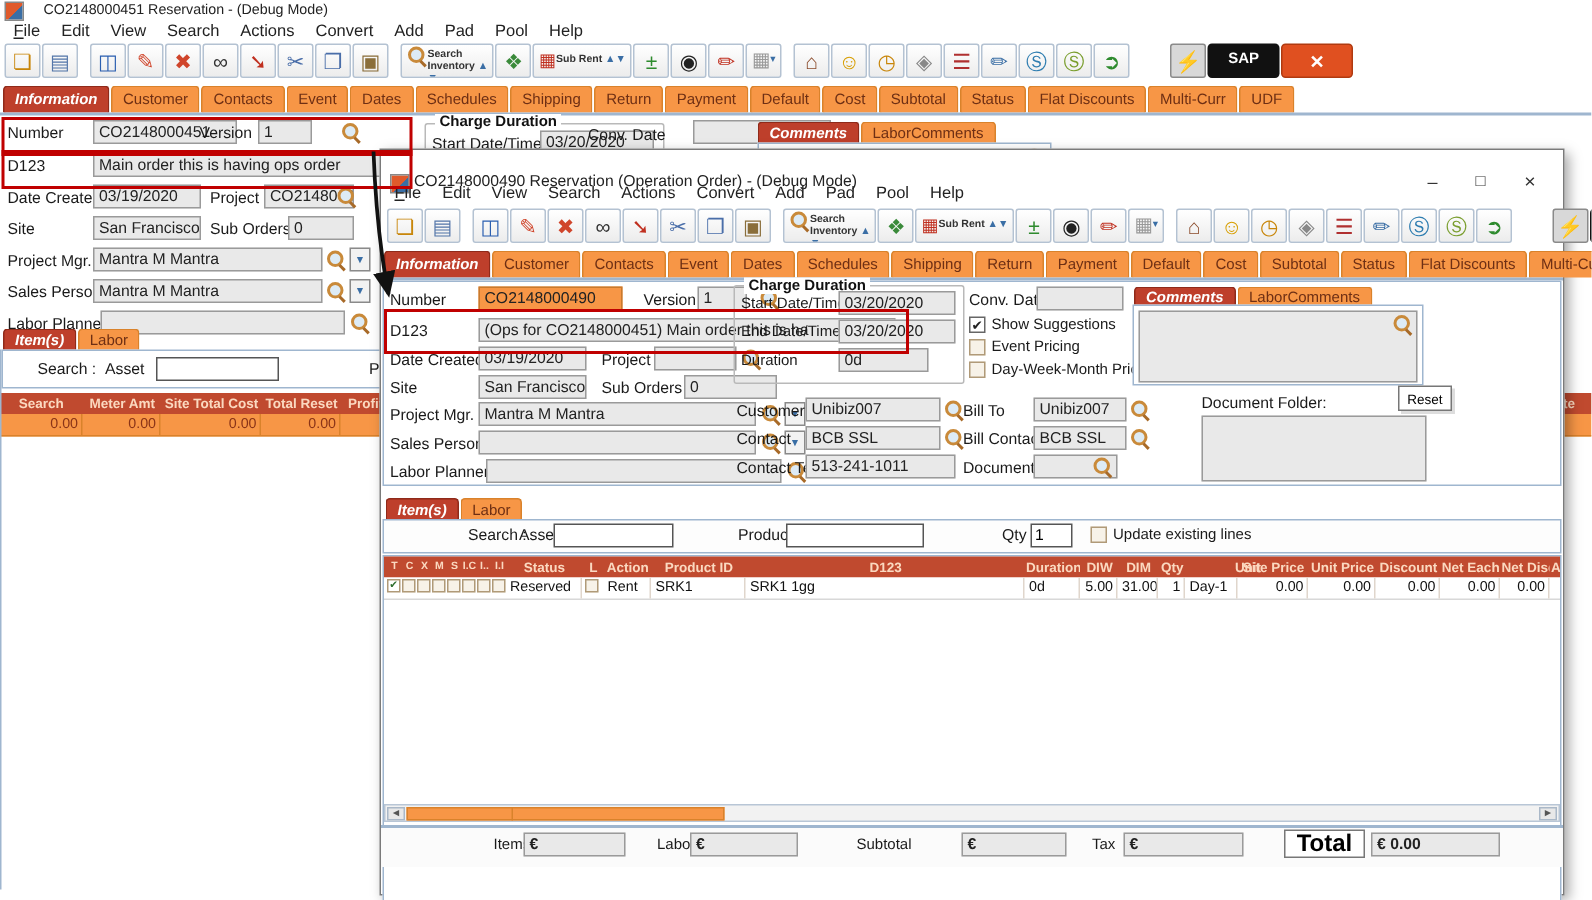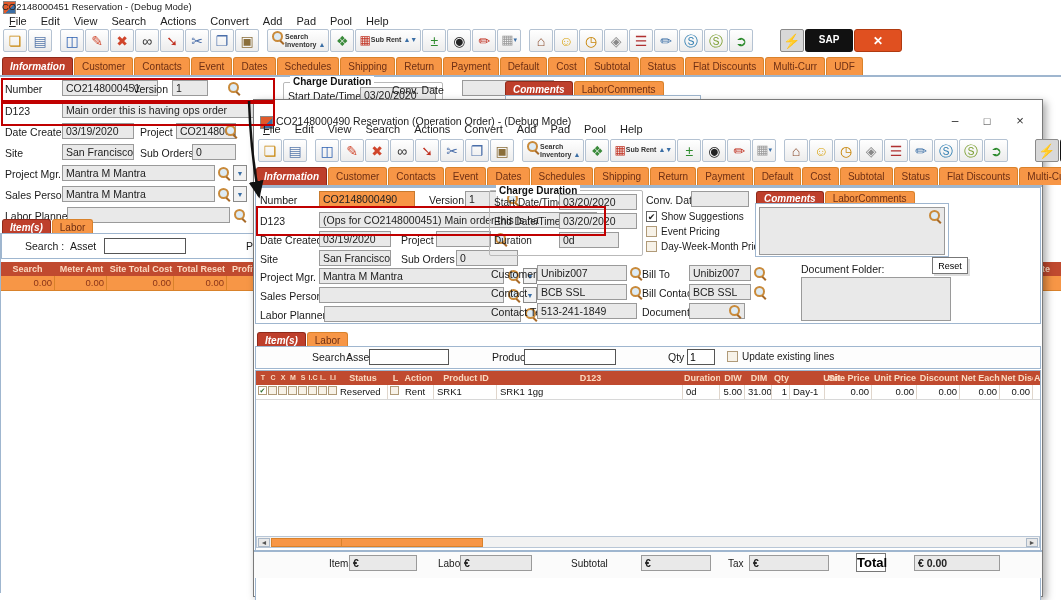--- a/index.html
+++ b/index.html
@@ -49,21 +49,21 @@
   .sthumb{position:absolute;top:1px;height:9px;background:#f79646;border:1px solid #d9822b;box-sizing:border-box}
   .totallbl{position:absolute;font-size:10px;color:#1a1a1a;white-space:nowrap}
 </style>
 </head>
 <body>
 
 <div class="abs" id="mainwin" style="left:0;top:0;width:1061px;height:600px">
 
   <div class="abs titlebar" style="left:0;top:0;width:1061px;height:13px">
     <span class="appicon abs" style="left:3px;top:1px"></span>
-    <span class="abs nowrap" style="left:2px;top:0">CO2148000451 Reservation - (Debug Mode)</span>
+    <span class="abs nowrap" style="left:29px;top:0">CO2148000451 Reservation - (Debug Mode)</span>
   </div>
 
   <div class="abs menubar" style="left:2px;top:14px;width:800px;height:15px"><span class="menuitem"><u>F</u>ile</span><span class="menuitem">Edit</span><span class="menuitem">View</span><span class="menuitem">Search</span><span class="menuitem">Actions</span><span class="menuitem">Convert</span><span class="menuitem">Add</span><span class="menuitem">Pad</span><span class="menuitem">Pool</span><span class="menuitem">Help</span></div>
 
   <div class="abs toolbar" style="left:3px;top:29px;width:1055px;height:26px"><span class="tbtn" style="color: rgb(200, 134, 10);">❏</span><span class="tbtn" style="color: rgb(85, 119, 170);">▤</span><span class="tbsep"></span><span class="tbtn" style="color: rgb(43, 95, 176);">◫</span><span class="tbtn" style="color: rgb(208, 69, 43);">✎</span><span class="tbtn" style="color: rgb(208, 69, 43);">✖</span><span class="tbtn" style="color: rgb(51, 51, 51);">∞</span><span class="tbtn" style="color: rgb(192, 48, 32);">➘</span><span class="tbtn" style="color: rgb(74, 110, 169);">✂</span><span class="tbtn" style="color: rgb(74, 110, 169);">❐</span><span class="tbtn" style="color: rgb(138, 110, 58);">▣</span><span class="tbsep"></span><span class="tbtn wide"><span class="mag" style="position: relative; display: inline-block;"></span><span style="display: inline-block; vertical-align: top; font-weight: bold; color: rgb(51, 51, 51); padding-top: 3px;">Search<br>Inventory <span style="color:#3a6ea5">▲<br>▼</span></span></span><span class="tbtn" style="color: rgb(58, 138, 58);">❖</span><span class="tbtn wide"><span style="font-size:12px;line-height:20px;color:#c03020;vertical-align:top">▦</span><span style="display:inline-block;vertical-align:top;font-weight:bold;color:#333;padding-top:6px">Sub Rent <span style="color:#3a6ea5">▲▼</span></span></span><span class="tbtn" style="color: rgb(46, 139, 46);">±</span><span class="tbtn" style="color: rgb(34, 34, 34);">◉</span><span class="tbtn" style="color: rgb(192, 48, 32);">✏</span><span class="tbtn wide" style="color: rgb(153, 153, 153); line-height: 20px; font-size: 13px;">▦<span style="font-size: 7px; color: rgb(58, 110, 165); vertical-align: top;">▾</span></span><span class="tbsep"></span><span class="tbtn" style="color: rgb(138, 74, 42);">⌂</span><span class="tbtn" style="color: rgb(215, 158, 0);">☺</span><span class="tbtn" style="color: rgb(200, 134, 10);">◷</span><span class="tbtn" style="color: rgb(136, 136, 136);">◈</span><span class="tbtn" style="color: rgb(176, 48, 48);">☰</span><span class="tbtn" style="color: rgb(58, 110, 165);">✏</span><span class="tbtn" style="color: rgb(46, 125, 176);">Ⓢ</span><span class="tbtn" style="color: rgb(122, 158, 46);">Ⓢ</span><span class="tbtn" style="color: rgb(46, 139, 46);">➲</span><span class="tbsep" style="width: 26px;"></span><span class="tbtn pressed" style="color: rgb(200, 160, 0);">⚡</span><span class="badge" style="background: rgb(17, 17, 17); color: rgb(255, 255, 255); font-size: 10px; line-height: 22px;">SAP</span><span class="badge" style="background: rgb(224, 80, 32); color: rgb(255, 255, 255); font-size: 12px; line-height: 22px; border: 1px solid rgb(176, 58, 16);">✕</span></div>
 
   <div class="abs tabrow" style="left:2px;top:57px;width:1057px;height:18px"><span class="tab active">Information</span><span class="tab">Customer</span><span class="tab">Contacts</span><span class="tab">Event</span><span class="tab">Dates</span><span class="tab">Schedules</span><span class="tab">Shipping</span><span class="tab">Return</span><span class="tab">Payment</span><span class="tab">Default</span><span class="tab">Cost</span><span class="tab">Subtotal</span><span class="tab">Status</span><span class="tab">Flat Discounts</span><span class="tab">Multi-Curr</span><span class="tab">UDF</span></div>
   <div class="abs tabrow-line" style="left:0;top:75px;width:1061px;height:0"></div>
 
   <span class="lbl" style="left:5px;top:83px">Number</span>
@@ -222,21 +222,21 @@
       </div>
     </div>
 
   <span class="lbl" style="left:237px;top:168px">Customer</span>
   <div class="fld" style="left:283px;top:165px;width:90px">Unibiz007</div>
   <span class="mag" style="left:375px;top:166px"></span>
   <span class="lbl" style="left:237px;top:187px">Contact</span>
   <div class="fld" style="left:283px;top:184px;width:90px">BCB SSL</div>
   <span class="mag" style="left:375px;top:185px"></span>
   <span class="lbl" style="left:237px;top:206px">Contact Tel #</span>
-  <div class="fld" style="left:283px;top:203px;width:100px">513-241-1849</div>
+  <div class="fld" style="left:283px;top:203px;width:100px">513-241-1011</div>
 
   <span class="lbl" style="left:388px;top:168px">Bill To</span>
   <div class="fld" style="left:435px;top:165px;width:62px">Unibiz007</div>
   <span class="mag" style="left:499px;top:166px"></span>
   <span class="lbl" style="left:388px;top:187px">Bill Contact</span>
   <div class="fld" style="left:435px;top:184px;width:62px">BCB SSL</div>
   <span class="mag" style="left:499px;top:185px"></span>
   <span class="lbl" style="left:388px;top:206px">Document</span>
   <div class="fld" style="left:435px;top:203px;width:56px"></div>
   <span class="mag" style="left:474px;top:204px"></span>
@@ -330,21 +330,21 @@
 
   <div class="abs" style="left:0;top:450px;width:788px;height:26px;border-top:2px solid #9fb6cf;background:#fbfbfb"></div>
   <span class="totallbl" style="left:75px;top:458px">Items</span>
   <div class="fld" style="left:95px;top:455px;width:68px;font-weight:bold">€</div>
   <span class="totallbl" style="left:184px;top:458px">Labor</span>
   <div class="fld" style="left:206px;top:455px;width:72px;font-weight:bold">€</div>
   <span class="totallbl" style="left:317px;top:458px">Subtotal</span>
   <div class="fld" style="left:387px;top:455px;width:70px;font-weight:bold">€</div>
   <span class="totallbl" style="left:474px;top:458px">Tax</span>
   <div class="fld" style="left:495px;top:455px;width:80px;font-weight:bold">€</div>
-  <span class="abs" style="left:602px;top:453px;width:30px;height:19px;background:#fff;border:1px solid #777;font-size:13px;font-weight:bold;text-align:center;line-height:18px;box-sizing:border-box">Total</span>
+  <span class="abs" style="left:602px;top:453px;width:54px;height:19px;background:#fff;border:1px solid #777;font-size:16px;font-weight:bold;text-align:center;line-height:18px;box-sizing:border-box">Total</span>
   <div class="fld" style="left:660px;top:455px;width:86px;font-weight:bold">€ 0.00</div>
 </div>
 
 <div class="redbox" style="left:256px;top:206px;width:346px;height:26px;z-index:50"></div>
 
 <svg width="1061" height="600" style="position:absolute;left:0;top:0;z-index:60;pointer-events:none">
   <defs>
     <marker id="ah" markerWidth="8" markerHeight="8" refX="6" refY="3" orient="auto">
       <polygon points="0,0 7,3 0,6" fill="#111"></polygon>
     </marker>

